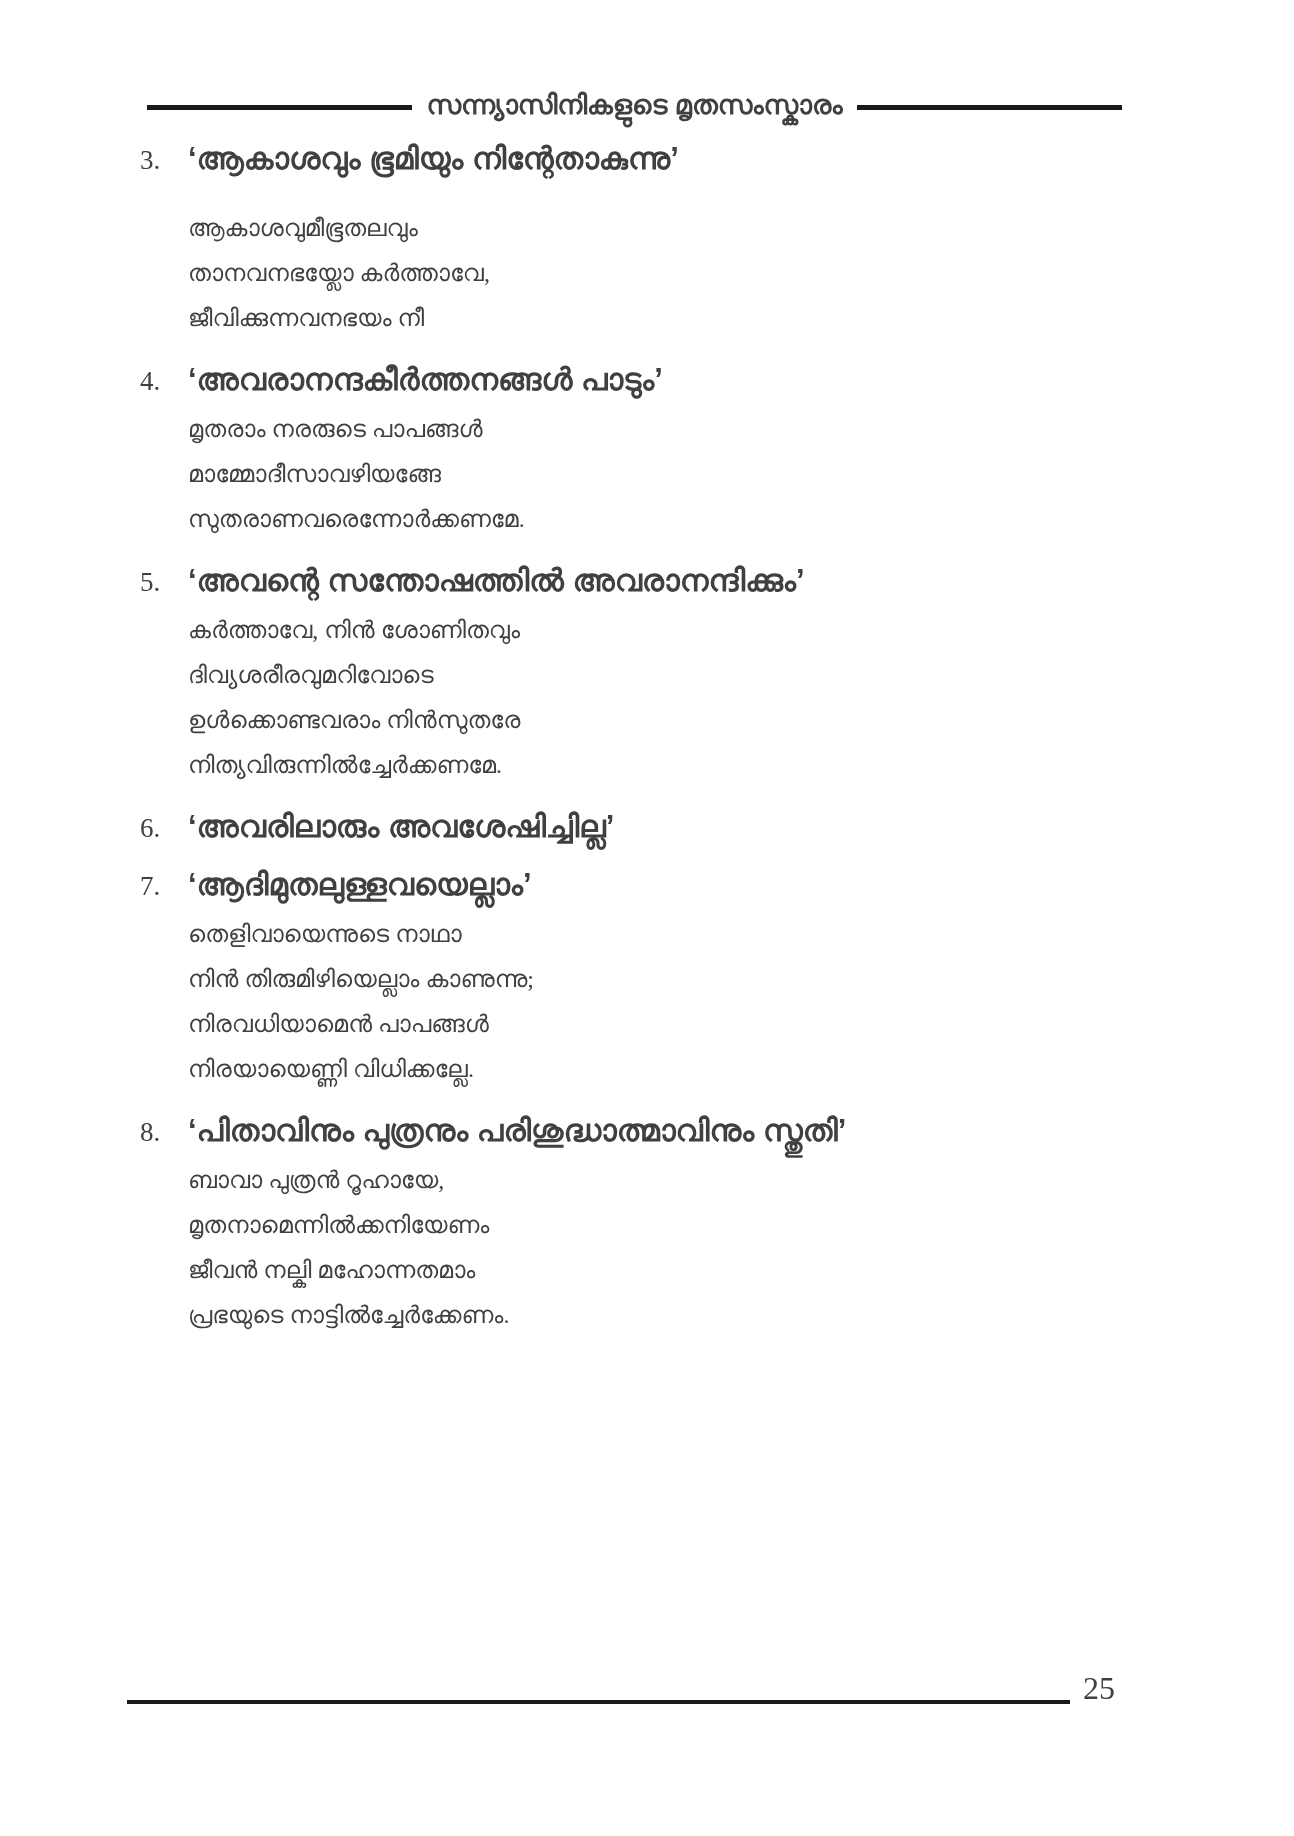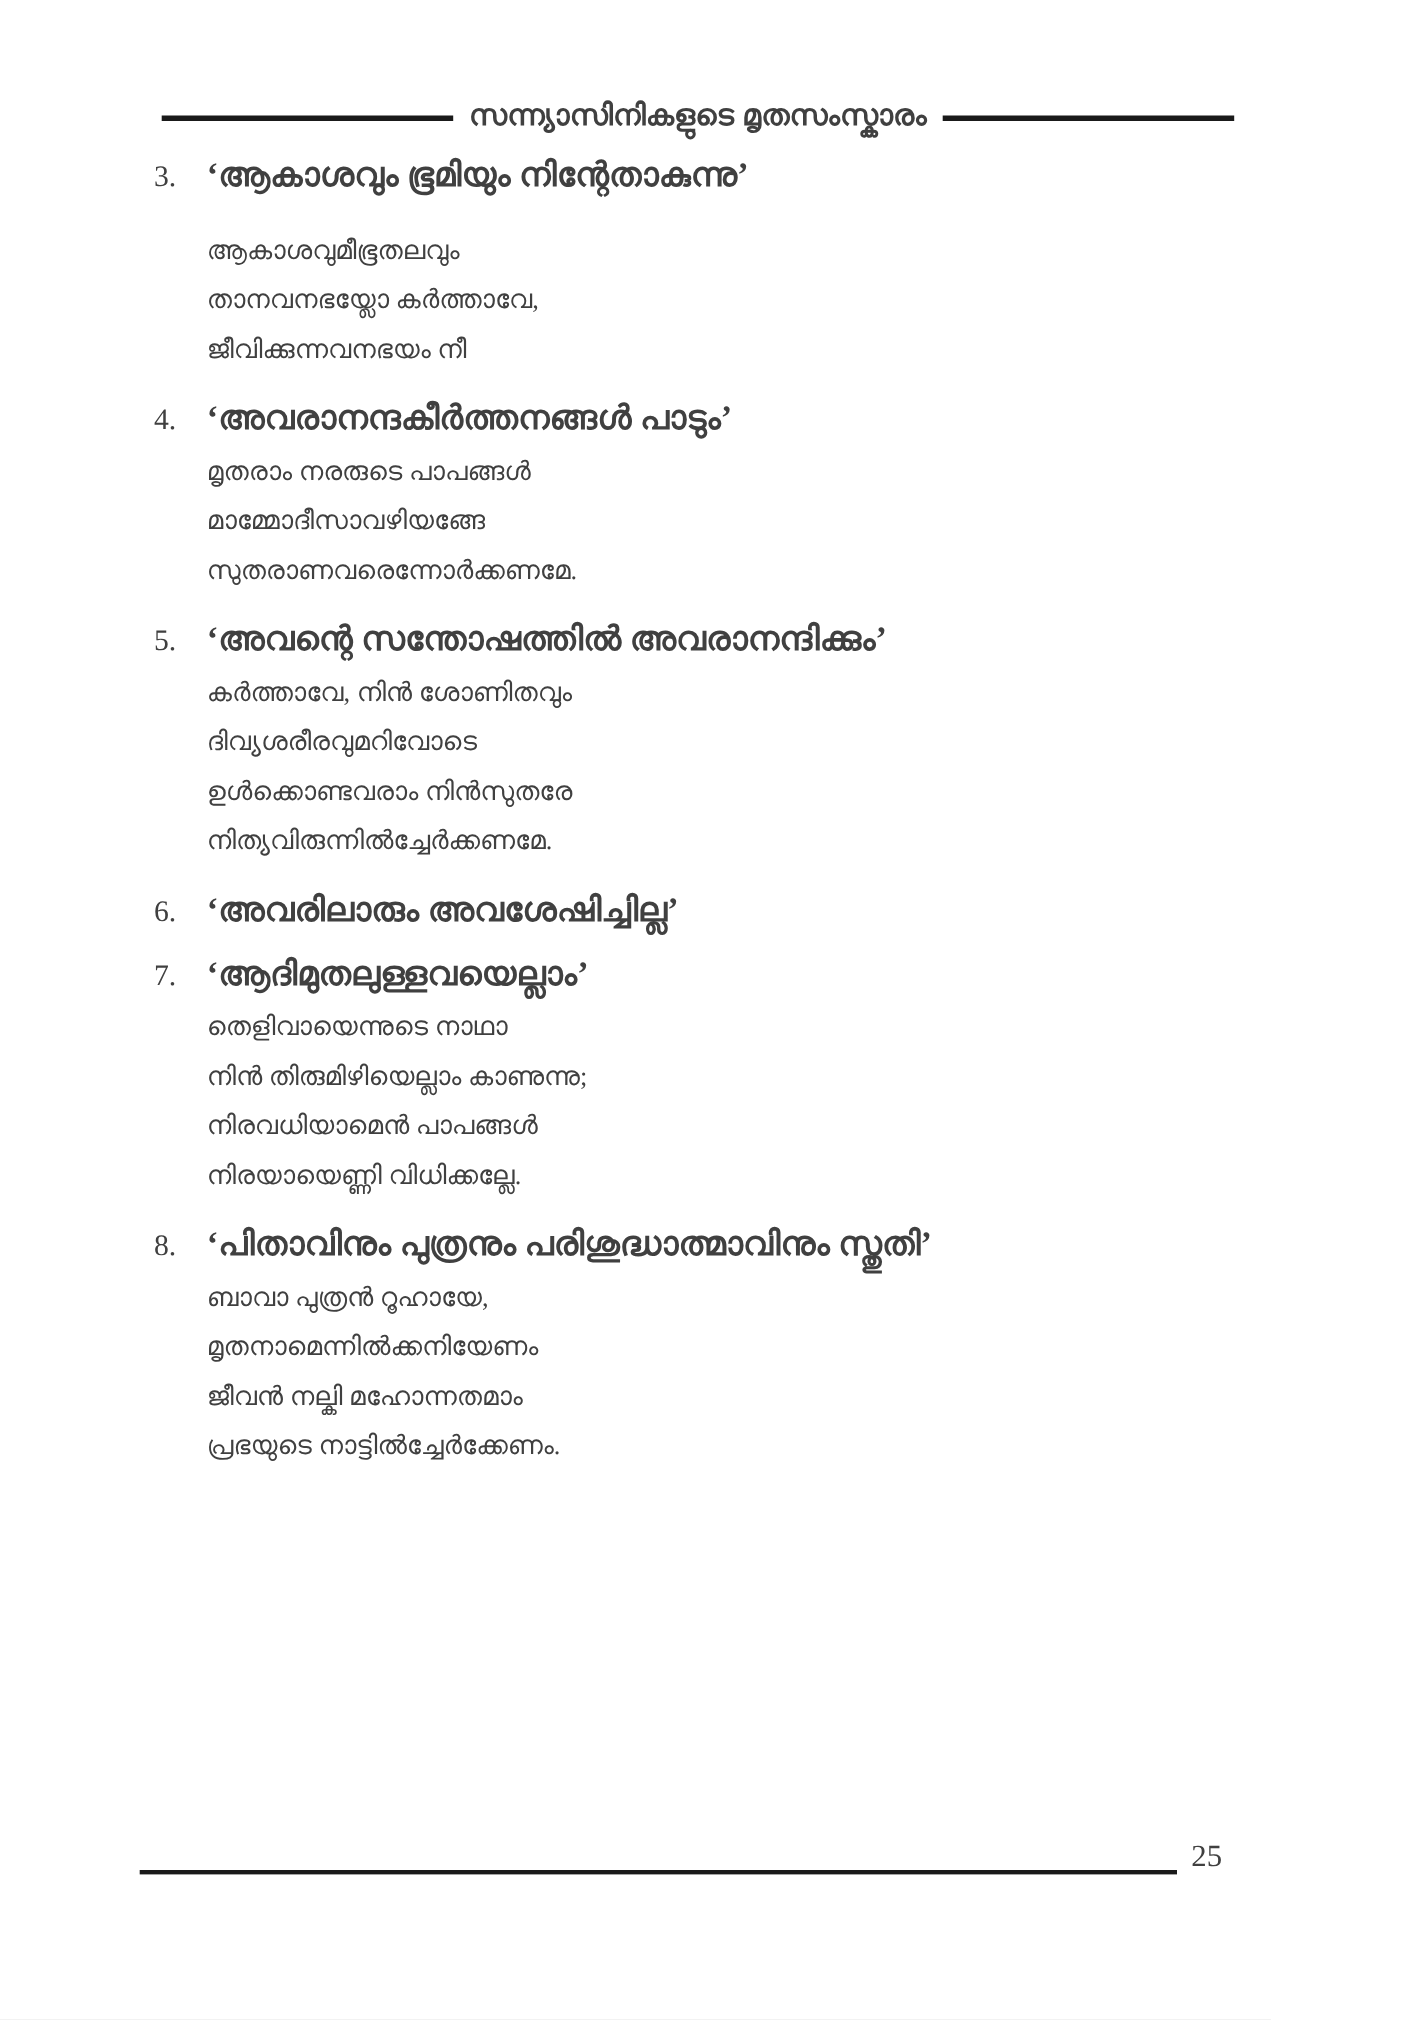--- a/index.html
+++ b/index.html
@@ -58,21 +58,21 @@
     font-family: "Liberation Serif", serif;
     font-size: 27px;
     line-height: 36px;
     padding-top: 2px;
   }
   .hymn .body {
     flex: 1 1 auto;
   }
   .hymn .title {
     margin: 0;
-    font-family: Liberation Serif, serif;
+    font-family: Liberation Sans, sans-serif;
     font-weight: bold;
     font-size: 31px;
     line-height: 38px;
     white-space: nowrap;
   }
   .hymn .verse {
     margin-top: 8px;
   }
   .hymn .verse.gap {
     margin-top: 28px;
@@ -91,21 +91,21 @@
     top: 1700px;
     width: 943px;
     height: 4px;
     background: #1a1a1a;
   }
   .page-number {
     position: absolute;
     left: 1083px;
     top: 1668px;
     font-family: "Liberation Serif", serif;
-    font-size: 28px;
+    font-size: 32px;
     line-height: 40px;
   }
 </style>
 </head>
 <body>
 
 <div class="page">
 
   <div class="header">
     <span class="rule"></span>

